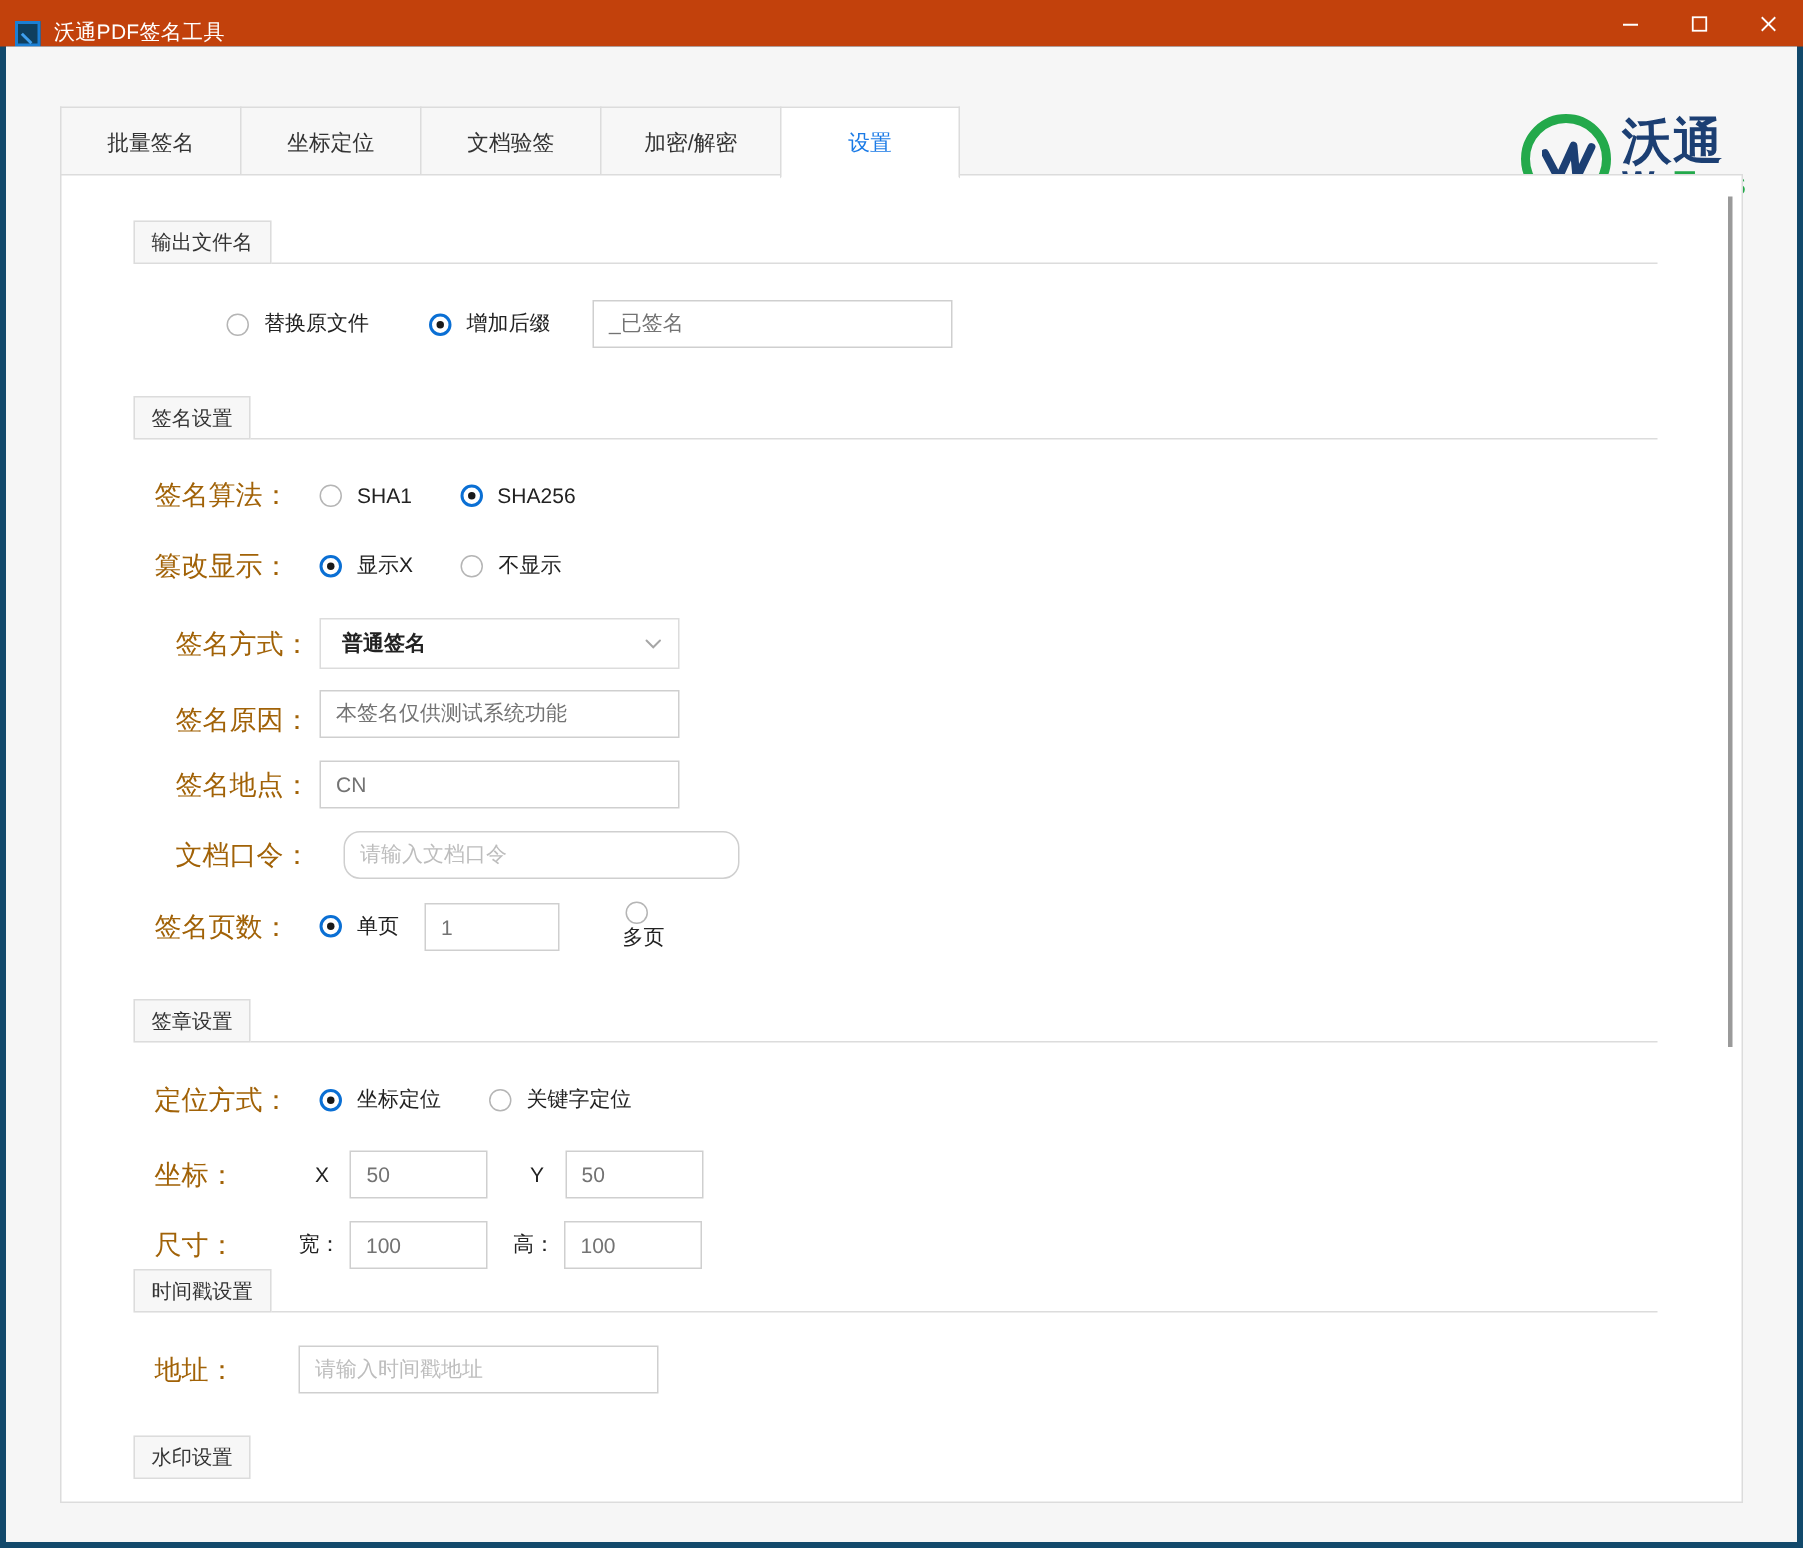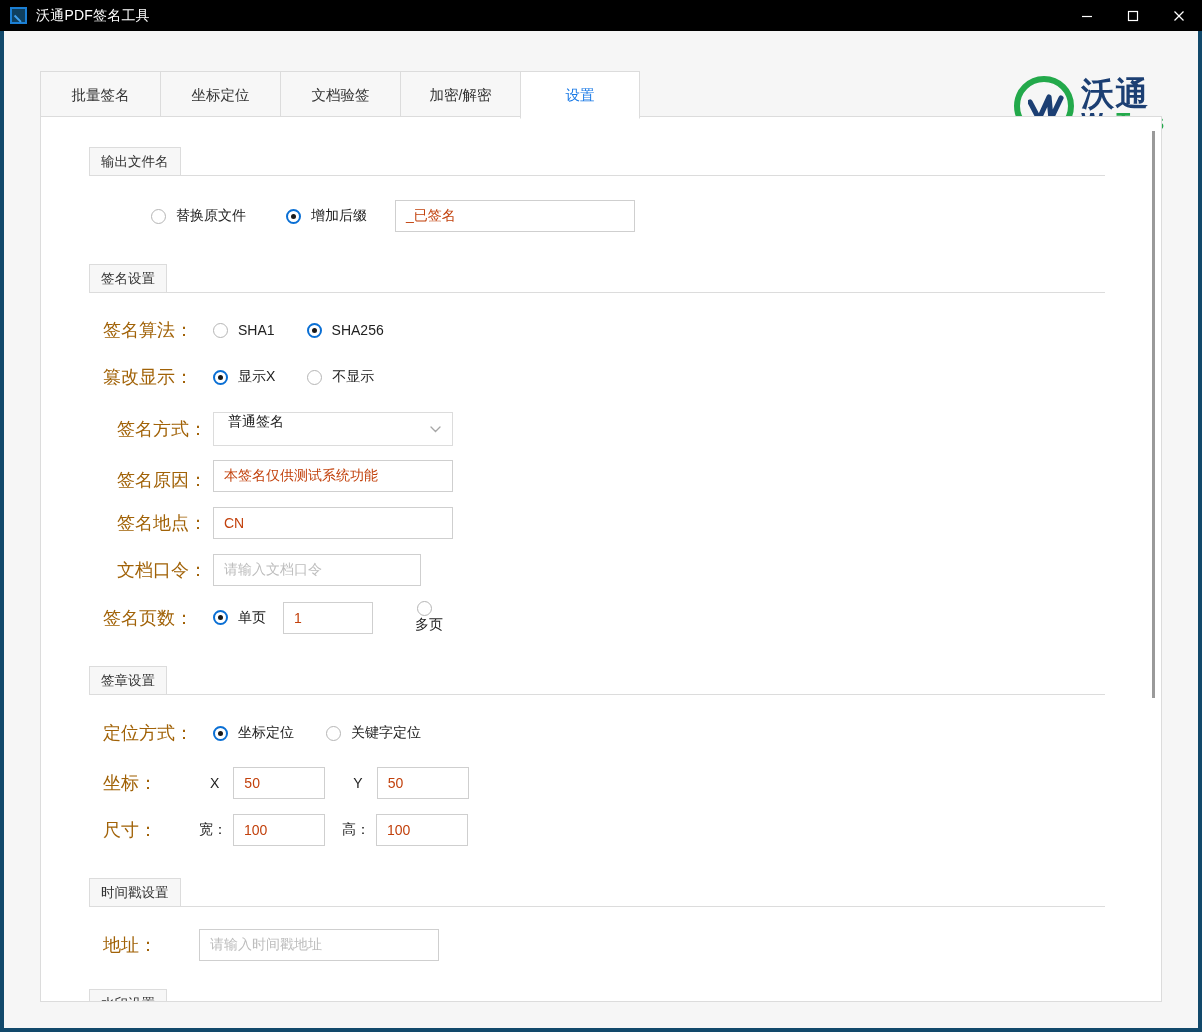--- a/index.html
+++ b/index.html
@@ -20,23 +20,23 @@
     position: absolute;
     inset: 0;
     background: #12496b;
     display: flex;
     flex-direction: column;
   }
 
   
   .titlebar {
     height: 31px;
-    background: #000000;
-    display: flex;
-    align-items: center;
+    background: #c2410c;
+    display: flex;
+    align-items: flex-end;
     flex: 0 0 auto;
     position: relative;
   }
   .title-icon {
     width: 17px; height: 17px;
     margin-left: 10px;
     border: 2px solid #1b7fd4;
     background: #0f3f5e;
     position: relative;
     flex: 0 0 auto;
@@ -225,38 +225,40 @@
     color: #222222;
     margin-left: 10px;
   }
 
   
   .textbox {
     border: 1px solid #cfcfcf;
     background: #ffffff;
     height: 32px;
     font-size: 14px;
-    color: #c2410c;
+    color: #737373;
     display: flex;
     align-items: center;
     padding: 0 10px;
     white-space: nowrap;
     overflow: hidden;
   }
   .textbox.placeholder { color: #bdbdbd; }
 
   .selectbox {
     border: 1px solid #dcdcdc;
     background: #ffffff;
     height: 34px;
     font-size: 14px;
     color: #222222;
     display: flex;
+    align-items: center;
     padding: 0 10px 0 14px;
     position: relative;
+    font-weight: bold;
   }
   .selectbox .chev {
     position: absolute;
     right: 12px; top: 50%;
     margin-top: -3px;
     width: 10px; height: 6px;
   }
   .selectbox .chev svg { display:block; }
 
   .sub-label {
@@ -435,21 +437,21 @@
 
           <div class="row" style="margin-top:15px; margin-left:76px;">
             <div class="row-label">签名地点：</div>
             <div class="textbox" style="margin-left:10px; width:240px;">
               <span>CN</span>
             </div>
           </div>
 
           <div class="row" style="margin-top:15px; margin-left:76px;">
             <div class="row-label">文档口令：</div>
-            <div class="textbox placeholder" style="margin-left:10px; width:208px;">
+            <div class="textbox placeholder" style="margin-left:26px; width:264px;border-radius:11px;">
               <span>请输入文档口令</span>
             </div>
           </div>
 
           <div class="row" style="margin-top:15px;">
             <div class="row-label">签名页数：</div>
             <div class="radio on" style="margin-left:24px;">
               <span class="radio-dot"></span>
               <span class="radio-label">单页</span>
             </div>
@@ -499,21 +501,21 @@
             <div class="textbox" style="margin-left:6px; width:92px;">
               <span>100</span>
             </div>
             <div class="sub-label" style="margin-left:17px;">高：</div>
             <div class="textbox" style="margin-left:6px; width:92px;">
               <span>100</span>
             </div>
           </div>
         </div>
 
-        <div class="section" style="margin-top:32px;">
+        <div class="section" style="">
           <div class="section-head">
             <div class="section-title">时间戳设置</div>
             <div class="section-rule"></div>
           </div>
           <div class="row" style="margin-top:22px;">
             <div class="row-label">地址：</div>
             <div class="textbox placeholder" style="margin-left:10px; width:240px;">
               <span>请输入时间戳地址</span>
             </div>
           </div>

